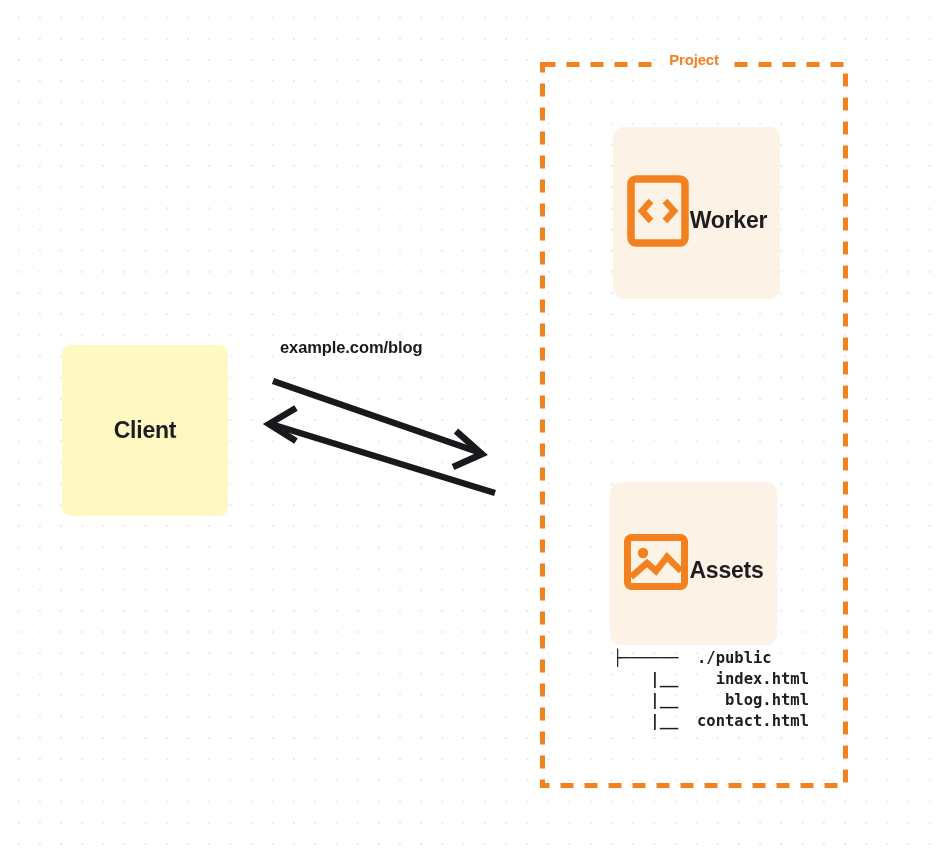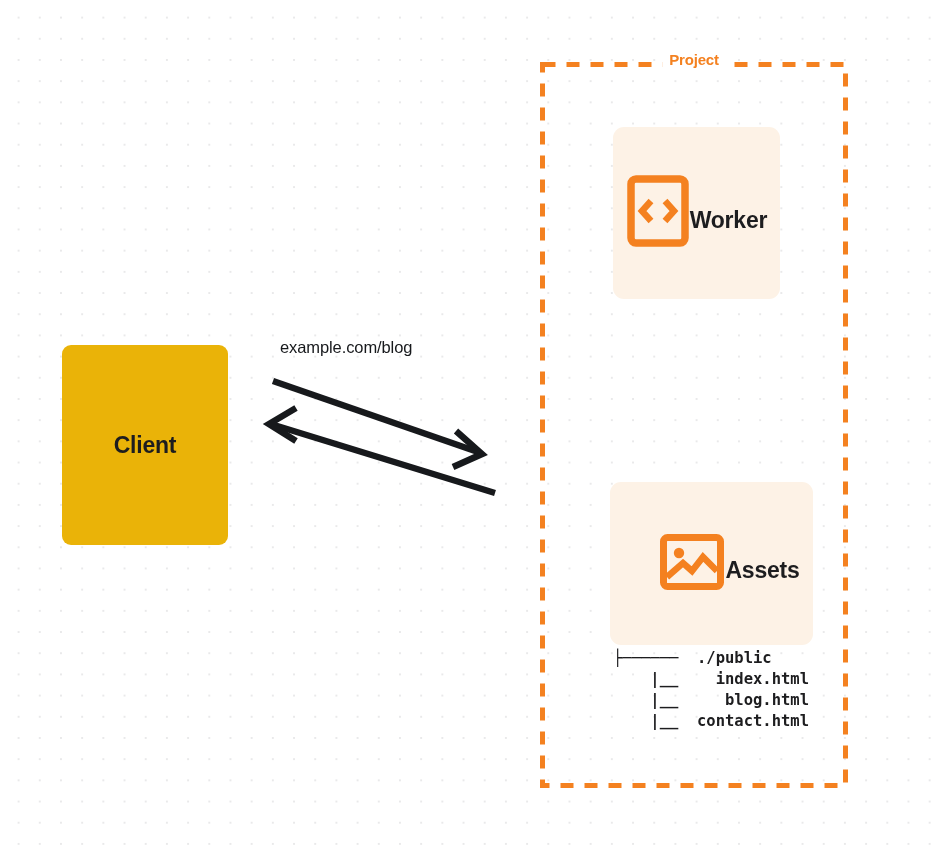--- a/index.html
+++ b/index.html
@@ -21,41 +21,41 @@
     position: absolute;
     inset: 0;
   }
 
   
   .client-node {
     position: absolute;
     left: 62px;
     top: 345px;
     width: 166px;
-    height: 200px;
-    background: #eab308;
+    height: 171px;
+    background: #fef9c3;
     border-radius: 9px;
     display: flex;
     align-items: center;
     justify-content: center;
   }
   .client-label {
     font-size: 23px;
     font-weight: 700;
     color: #1d1d1f;
     letter-spacing: -0.2px;
   }
 
   
   .edge-label {
     position: absolute;
     left: 280px;
     top: 338px;
     font-size: 16.5px;
-    font-weight: 400;
+    font-weight: 700;
     color: #17191c;
     letter-spacing: -0.1px;
     white-space: nowrap;
     text-align: right;
   }
 
   
   .arrows-svg {
     position: absolute;
     left: 0;
@@ -110,21 +110,20 @@
     width: 167px;
     height: 172px;
     justify-content: center;
   }
   .card-assets {
     left: 70px;
     top: 420px;
     width: 167px;
     height: 163px;
     justify-content: center;
-    padding-left: 36px;
   }
   .card-icon {
     display: block;
   }
   .card-title {
     font-size: 23px;
     font-weight: 700;
     color: #1d1d1f;
     letter-spacing: -0.2px;
     margin-top: 14px;

